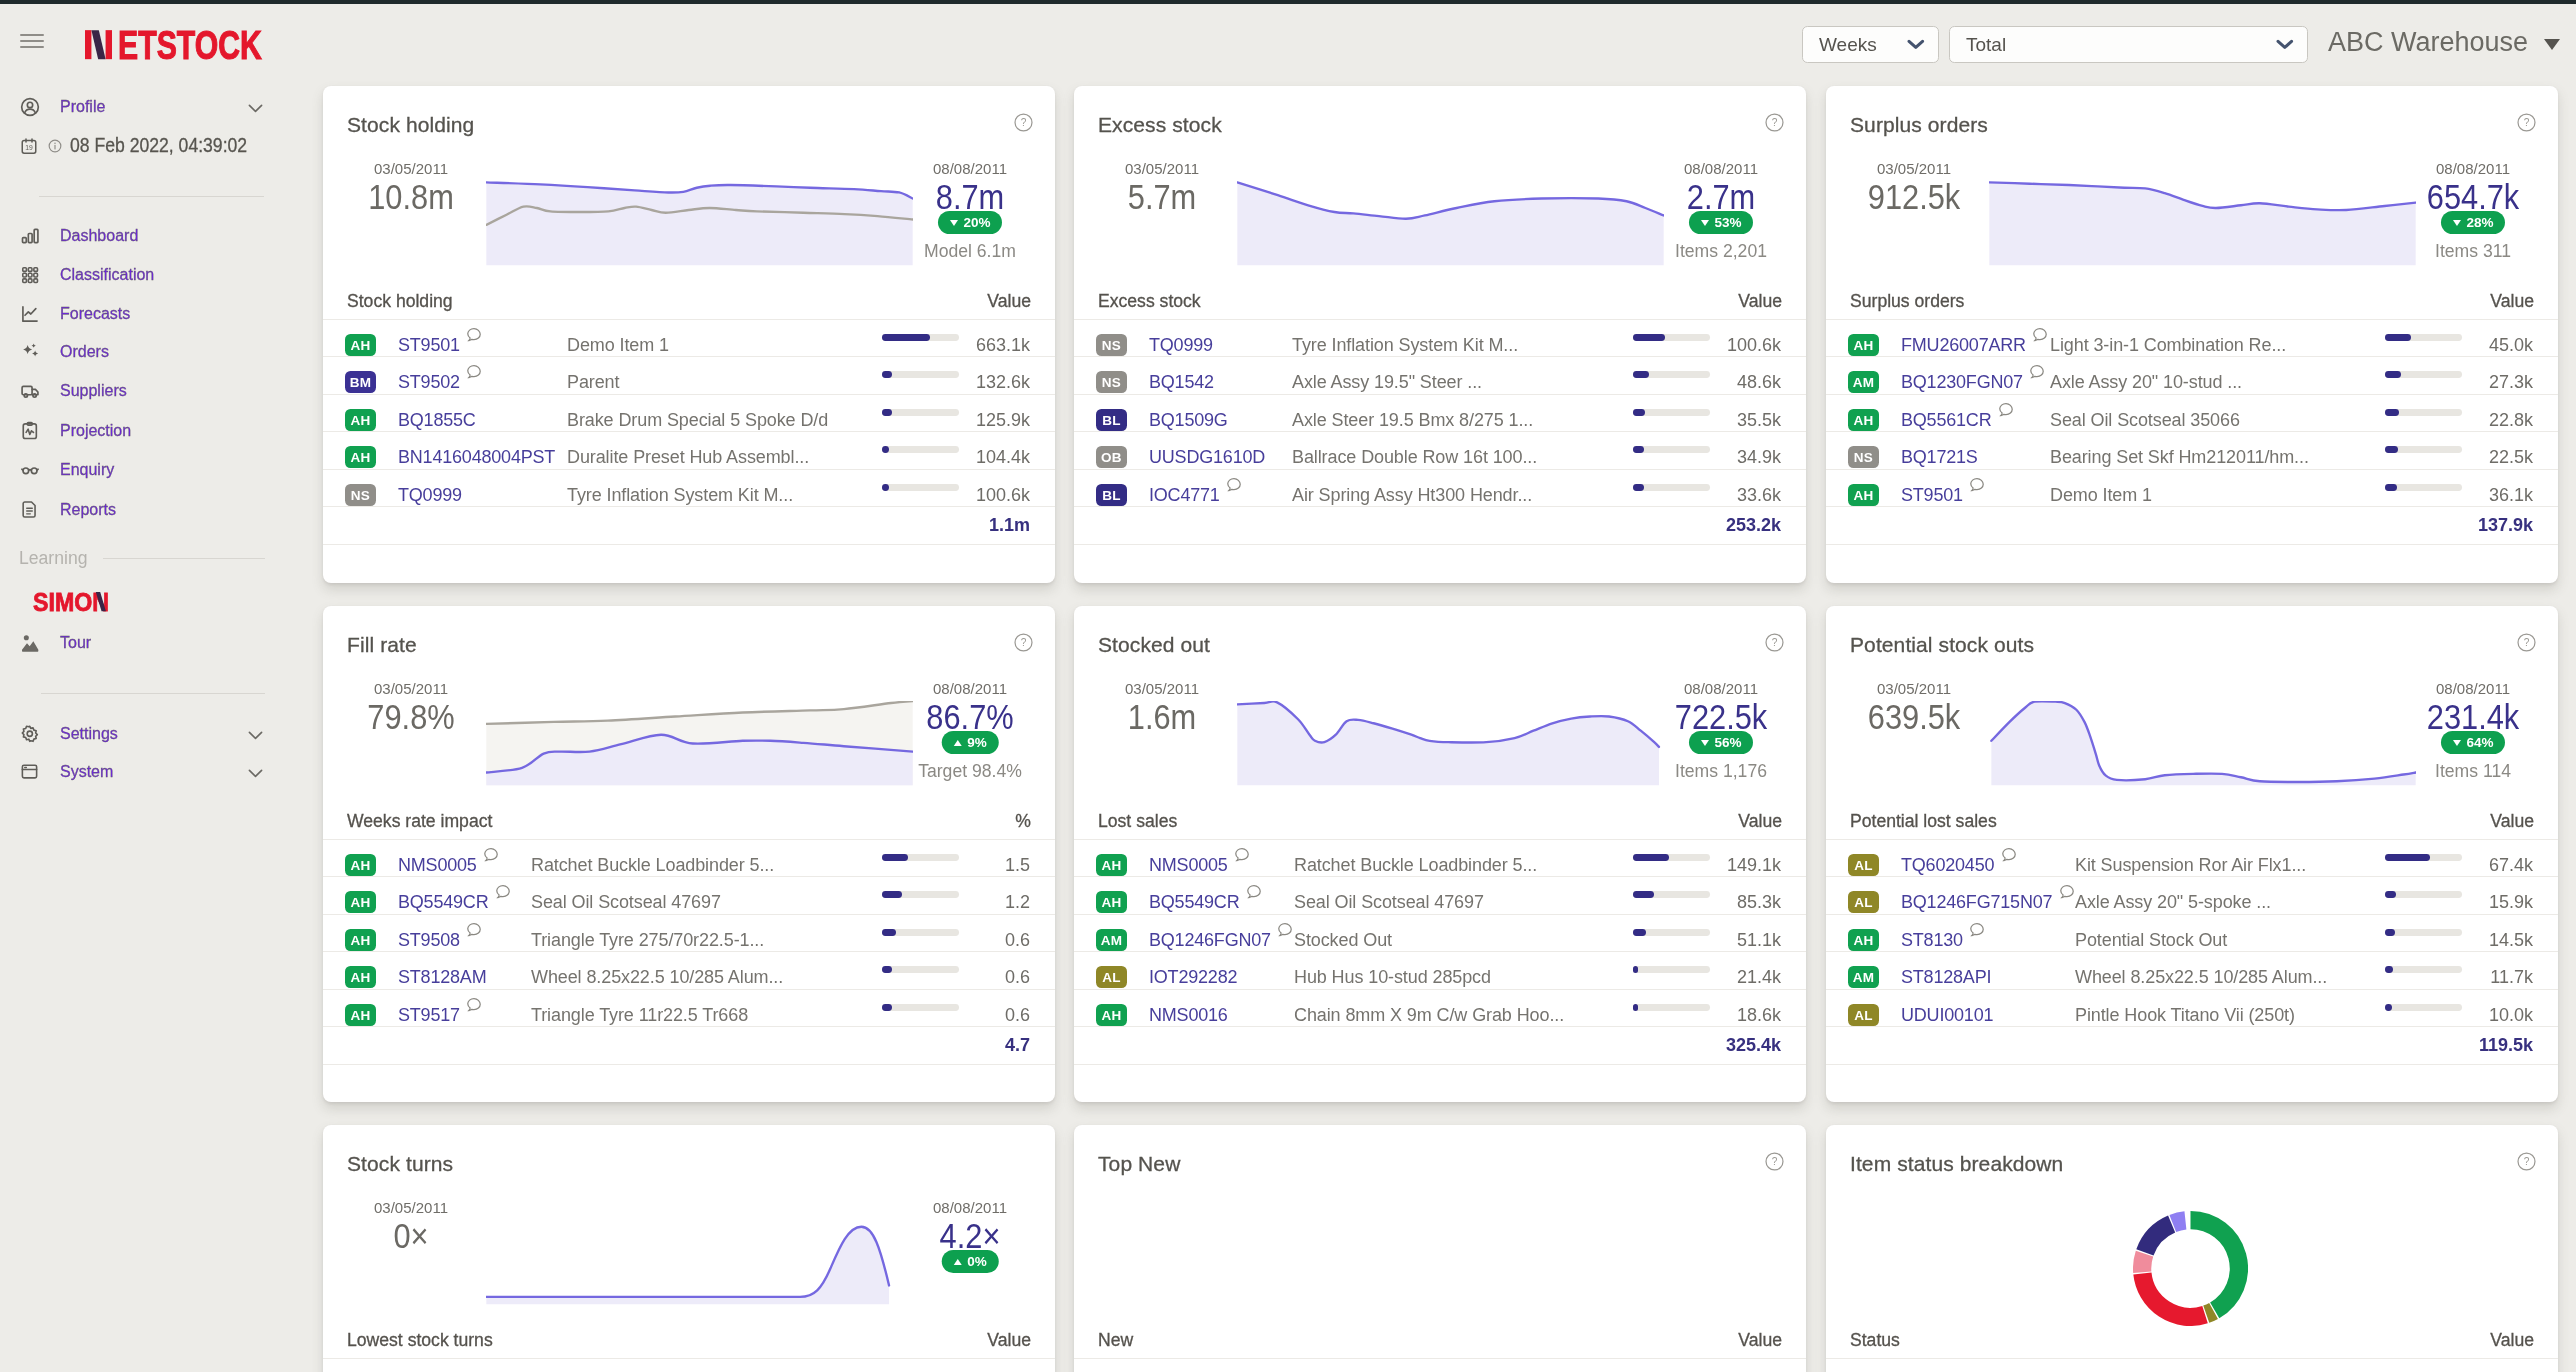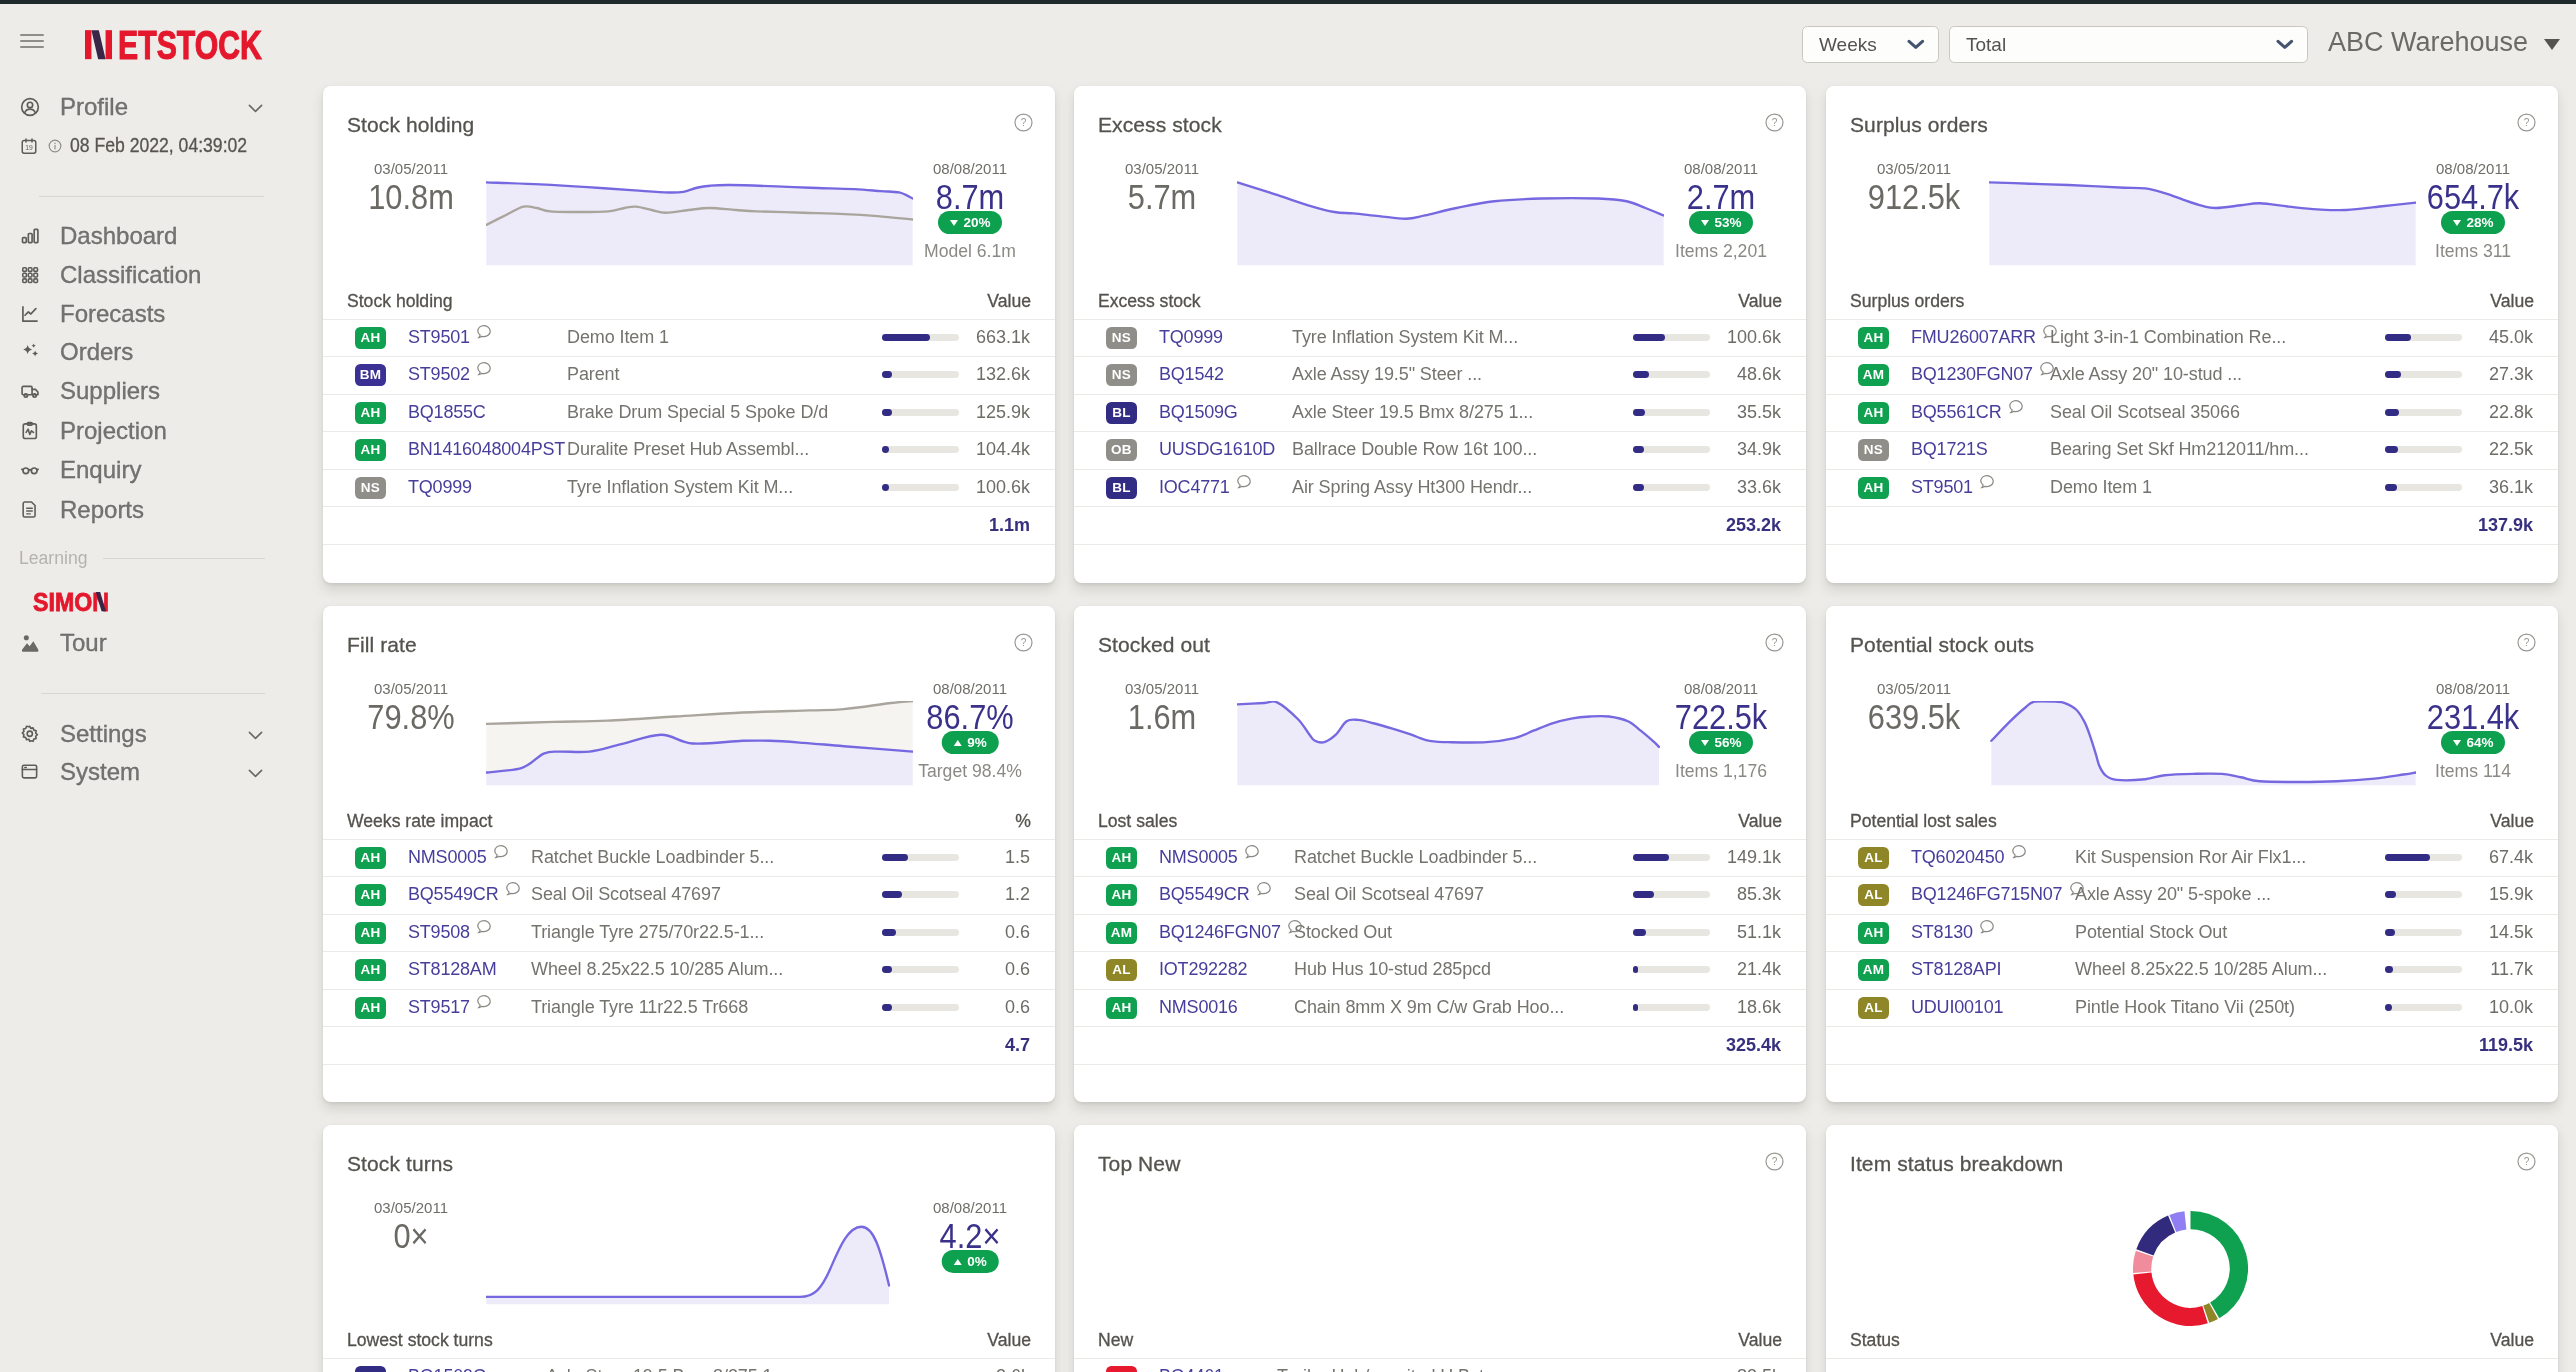--- a/index.html
+++ b/index.html
@@ -3,21 +3,21 @@
 *{margin:0;padding:0;box-sizing:border-box}
 html,body{width:2576px;height:1373px;overflow:hidden}
 body{background:#EDECE8;font-family:"Liberation Sans",sans-serif;position:relative}
 .topstrip{position:absolute;top:0;left:0;width:100%;height:4px;background:#1F2A2C}
 .hamb{position:absolute;left:19.6px;top:34px;width:24px}
 .hamb i{display:block;height:2.4px;border-radius:1.4px;background:#8F8D88;margin-bottom:3.5px}
 .logo{position:absolute;left:85px;top:28px}
 .simon{position:absolute;left:33px;top:589px}
 .mitem{position:absolute;left:20px;width:284px;height:39px;display:flex;align-items:center}
 .micon{width:24px;display:flex;align-items:center;flex:none}
-.mlabel{margin-left:16px;font-size:24px;color:#737373;-webkit-text-stroke:0.3px #5F5D58}
+.mlabel{margin-left:16px;font-size:16px;color:#6d28d9;-webkit-text-stroke:0.3px #5F5D58}
 .mchev{position:absolute;right:41px;top:15.5px}
 .daterow{position:absolute;left:20px;top:126px;width:284px;height:39px;display:flex;align-items:center}
 .dicon{flex:none;display:flex}
 .iicon{margin-left:9.5px;flex:none;display:flex}
 .dtext{margin-left:8px;font-size:20px;color:#57554F;-webkit-text-stroke:0.3px #57554F;transform:scaleX(.88);transform-origin:left center;white-space:nowrap}
 .sdiv{position:absolute;height:0.7px;background:#D8D6D1}
 .learning{position:absolute;left:19px;top:548px;font-size:17.6px;color:#B5B3AE}
 .selbox{position:absolute;top:26px;height:37px;background:#FDFDFC;border:1.4px solid #C9C7C1;border-radius:5.4px;display:flex;align-items:center;padding:0 13.5px 0 16px;font-size:19px;color:#55534E}
 .selchev{margin-left:auto;display:flex;padding-left:13.5px}
 .selbox span:first-child{flex:1}
@@ -32,21 +32,21 @@
 .snum.gy{color:#6B6964}
 .snum.pu{color:#39318A}
 .pill{position:absolute;top:125px;left:50%;transform:translateX(-50%);height:23px;background:#0DA04F;border-radius:11.5px;display:inline-flex;align-items:center;padding:0 11.5px;color:#fff;font-size:13.5px;font-weight:bold;white-space:nowrap}
 .tri-dn{width:0;height:0;border-left:4.7px solid transparent;border-right:4.7px solid transparent;border-top:6.8px solid #fff;margin-right:6px}
 .tri-up{width:0;height:0;border-left:4.7px solid transparent;border-right:4.7px solid transparent;border-bottom:6.8px solid #fff;margin-right:6px}
 .ssub{position:absolute;top:155px;width:100%;font-size:17.6px;color:#8B8984;white-space:nowrap}
 .chart{position:absolute;left:163px;top:95px}
 .thead{position:absolute;top:205px;left:24px;font-size:17.6px;color:#55524D;-webkit-text-stroke:0.3px #55524D}
 .th2{left:auto;right:24px}
 .hr{position:absolute;left:0;width:100%;height:0.7px;background:#ECEAE6}
-.row{position:absolute;left:0;width:100%;height:37px;display:flex;align-items:center;padding-left:32px}
+.row{position:absolute;left:0;width:100%;height:37px;display:flex;align-items:flex-end;padding-left:22px}
 .bdg{flex:none;width:31px;height:22px;border-radius:5.4px;color:#fff;font-size:13.5px;font-weight:bold;display:flex;align-items:center;justify-content:center;letter-spacing:0.3px}
 .code{margin-left:22px;font-size:18px;color:#473E9B;white-space:nowrap;letter-spacing:-0.2px}
 .bub{margin-left:5.4px;margin-bottom:12px}
 .desc{position:absolute;font-size:18px;color:#75736E;white-space:nowrap;letter-spacing:-0.1px}
 .bar{position:absolute;left:559px;width:77px;height:6.8px;background:#E8E6E1;border-radius:3.4px;top:50%;margin-top:-3.4px}
 .bar i{display:block;height:6.8px;background:#332C85;border-radius:3.4px}
 .val{position:absolute;right:25px;font-size:18px;color:#6E6C67}
 .total{position:absolute;top:429px;right:25px;font-size:18px;font-weight:bold;color:#37307F}
 .donutwrap{position:absolute;left:307px;top:86px}
 </style></head>

